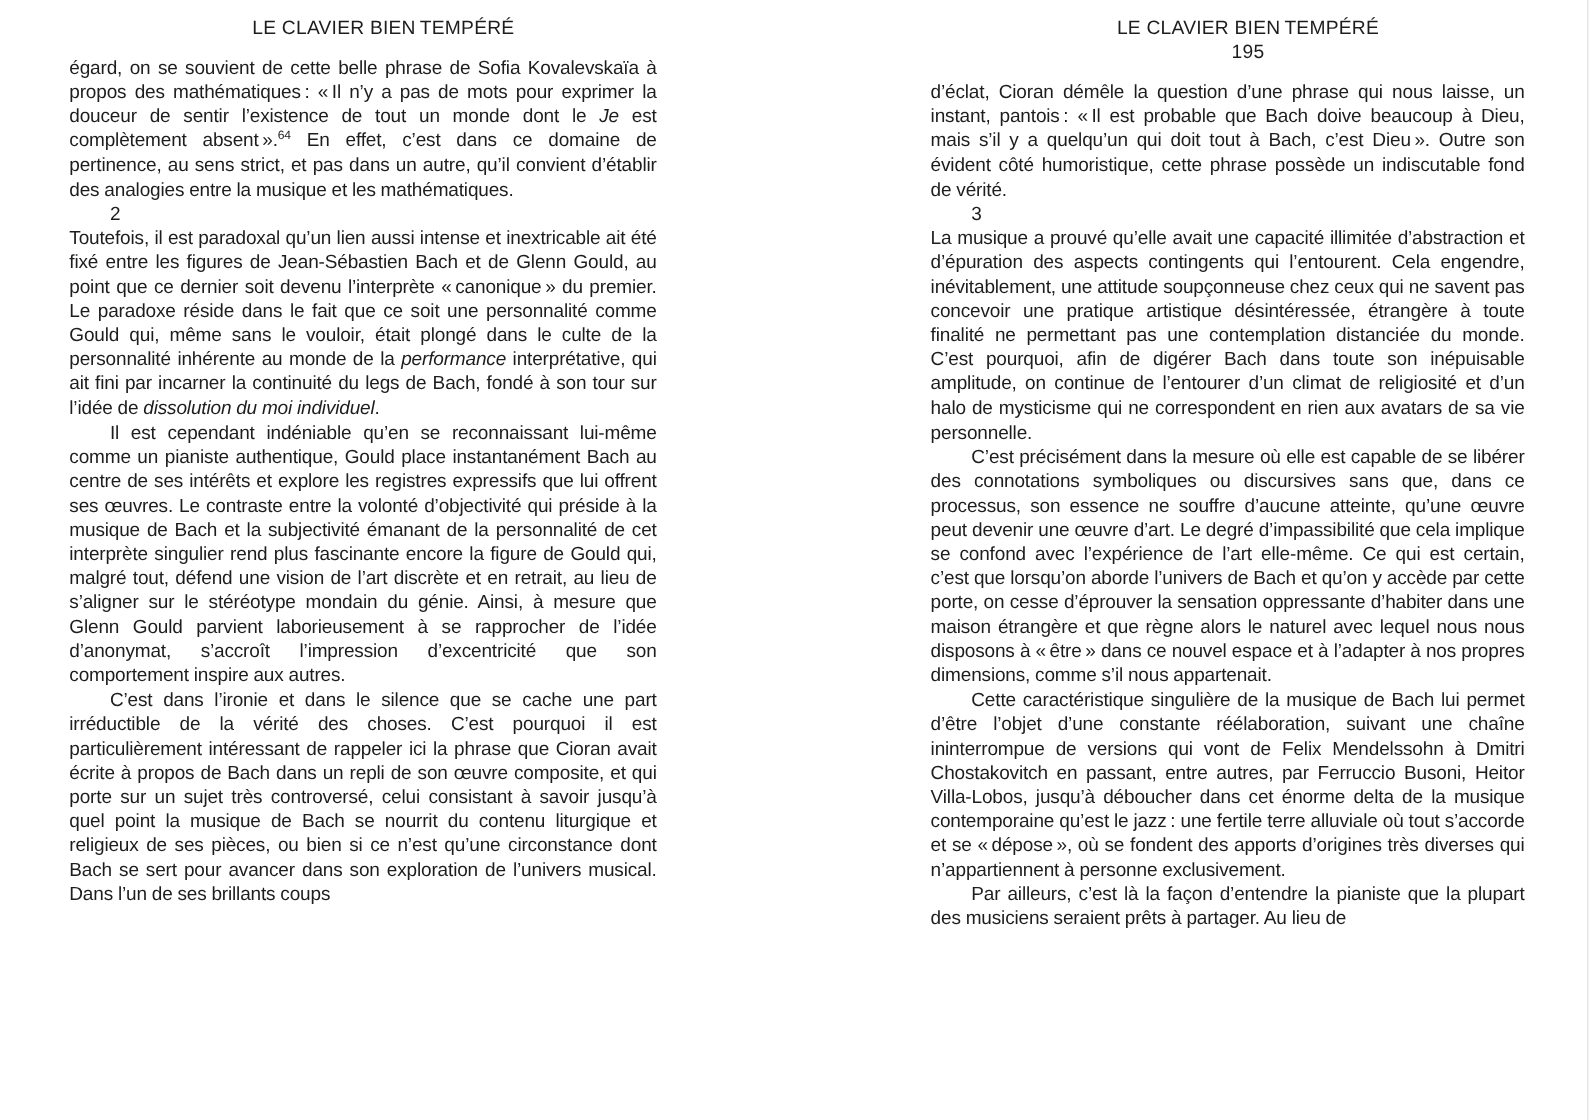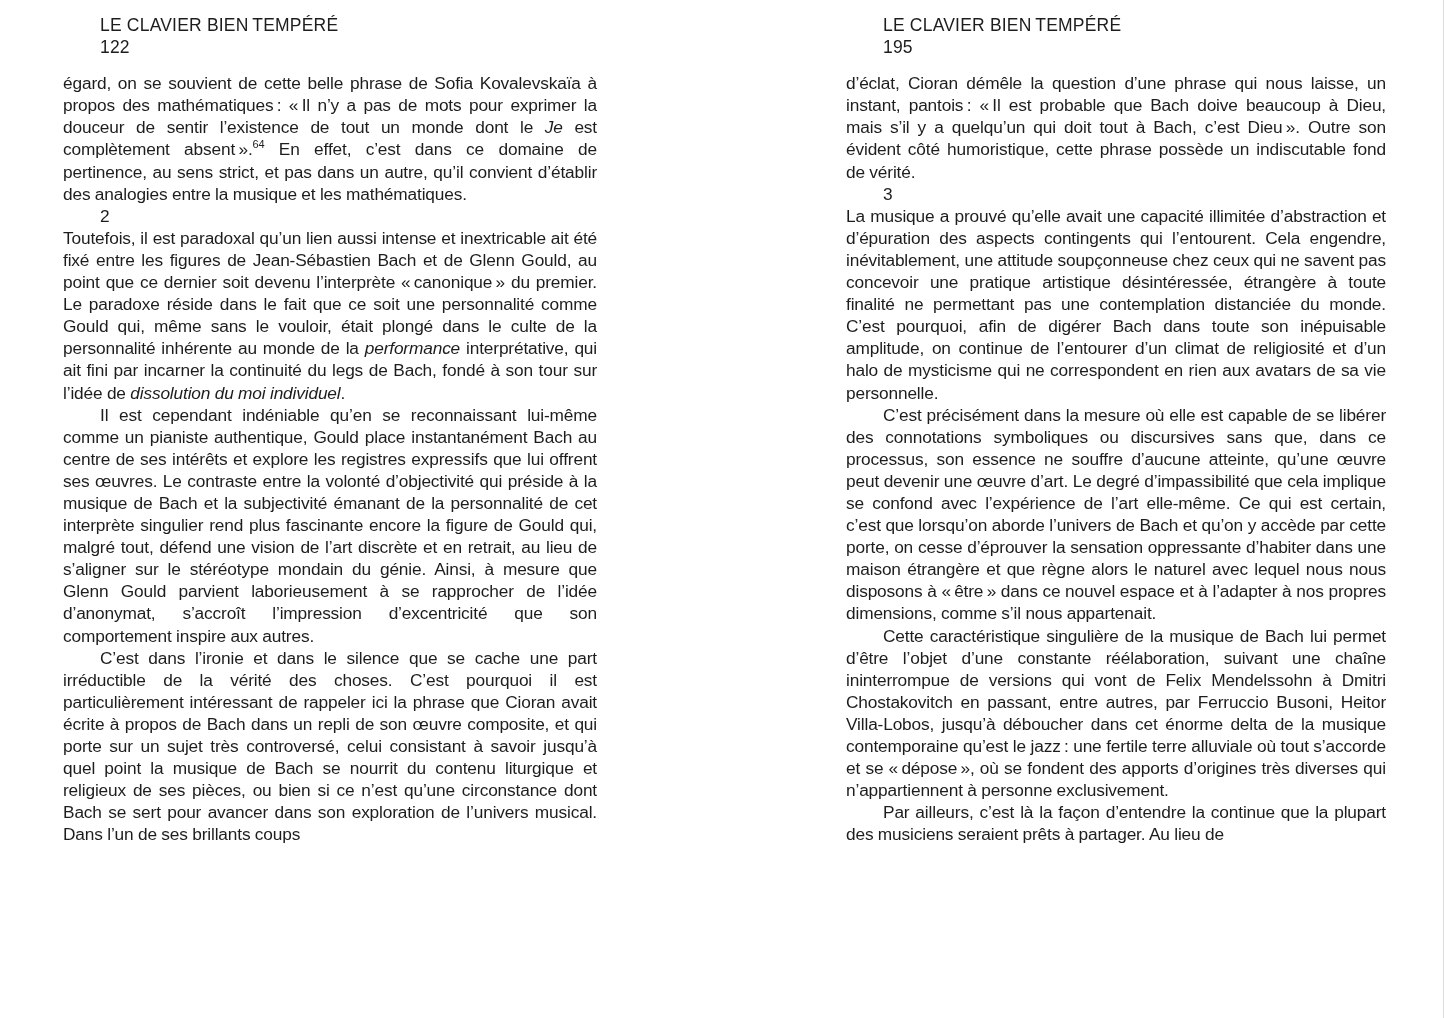--- a/index.html
+++ b/index.html
@@ -21,20 +21,21 @@
   }
   #page-left  { left: 63px;  width: 534px; }
   #page-right { left: 846px; width: 540px; }
 
   .head {
     padding-left: 37px;
     font-size: 17.5px;
     line-height: 22.1px;
     letter-spacing: 0.2px;
     white-space: nowrap;
+    text-align: center;
   }
   .para {
     margin: 0;
     font-size: 17.3px;
     line-height: 22.1px;
     text-align: justify;
     letter-spacing: -0.15px;
     word-spacing: -0.2px;
     hyphens: auto;
     -webkit-hyphens: auto;
@@ -61,34 +62,33 @@
     background: #dcdcdc;
   }
 </style>
 </head>
 <body style="--ink: #1d1d1d; --paper: #ffffff;">
 
 <div>
 
   <div class="page" id="page-left">
     <div class="head">LE CLAVIER BIEN TEMPÉRÉ</div>
-    <div class="head">122</div>
     <p class="para first">égard, on se souvient de cette belle phrase de Sofia Kovalevskaïa à propos des mathématiques : « Il n’y a pas de mots pour exprimer la douceur de sentir l’existence de tout un monde dont le <i>Je</i> est complètement absent ».<sup>64</sup> En effet, c’est dans ce domaine de pertinence, au sens strict, et pas dans un autre, qu’il convient d’établir des analogies entre la musique et les mathématiques.</p>
     <div class="section-num">2</div>
     <p class="para">Toutefois, il est paradoxal qu’un lien aussi intense et inextricable ait été fixé entre les figures de Jean-Sébastien Bach et de Glenn Gould, au point que ce dernier soit devenu l’interprète « canonique » du premier. Le paradoxe réside dans le fait que ce soit une personnalité comme Gould qui, même sans le vouloir, était plongé dans le culte de la personnalité inhérente au monde de la <i>performance</i> interprétative, qui ait fini par incarner la continuité du legs de Bach, fondé à son tour sur l’idée de <i>dissolution du moi individuel</i>.</p>
     <p class="para indent">Il est cependant indéniable qu’en se reconnaissant lui-même comme un pianiste authentique, Gould place instantanément Bach au centre de ses intérêts et explore les registres expressifs que lui offrent ses œuvres. Le contraste entre la volonté d’objectivité qui préside à la musique de Bach et la subjectivité émanant de la personnalité de cet interprète singulier rend plus fascinante encore la figure de Gould qui, malgré tout, défend une vision de l’art discrète et en retrait, au lieu de s’aligner sur le stéréotype mondain du génie. Ainsi, à mesure que Glenn Gould parvient laborieusement à se rapprocher de l’idée d’anonymat, s’accroît l’impression d’excentricité que son comportement inspire aux autres.</p>
     <p class="para indent">C’est dans l’ironie et dans le silence que se cache une part irréductible de la vérité des choses. C’est pourquoi il est particulièrement intéressant de rappeler ici la phrase que Cioran avait écrite à propos de Bach dans un repli de son œuvre composite, et qui porte sur un sujet très controversé, celui consistant à savoir jusqu’à quel point la musique de Bach se nourrit du contenu liturgique et religieux de ses pièces, ou bien si ce n’est qu’une circonstance dont Bach se sert pour avancer dans son exploration de l’univers musical. Dans l’un de ses brillants coups</p>
   </div>
 
   <div class="page" id="page-right">
     <div class="head">LE CLAVIER BIEN TEMPÉRÉ</div>
     <div class="head">195</div>
     <p class="para first">d’éclat, Cioran démêle la question d’une phrase qui nous laisse, un instant, pantois : « Il est probable que Bach doive beaucoup à Dieu, mais s’il y a quelqu’un qui doit tout à Bach, c’est Dieu ». Outre son évident côté humoristique, cette phrase possède un indiscutable fond de vérité.</p>
     <div class="section-num">3</div>
     <p class="para">La musique a prouvé qu’elle avait une capacité illimitée d’abstraction et d’épuration des aspects contingents qui l’entourent. Cela engendre, inévitablement, une attitude soupçonneuse chez ceux qui ne savent pas concevoir une pratique artistique désintéressée, étrangère à toute finalité ne permettant pas une contemplation distanciée du monde. C’est pourquoi, afin de digérer Bach dans toute son inépuisable amplitude, on continue de l’entourer d’un climat de religiosité et d’un halo de mysticisme qui ne correspondent en rien aux avatars de sa vie personnelle.</p>
     <p class="para indent">C’est précisément dans la mesure où elle est capable de se libérer des connotations symboliques ou discursives sans que, dans ce processus, son essence ne souffre d’aucune atteinte, qu’une œuvre peut devenir une œuvre d’art. Le degré d’impassibilité que cela implique se confond avec l’expérience de l’art elle-même. Ce qui est certain, c’est que lorsqu’on aborde l’univers de Bach et qu’on y accède par cette porte, on cesse d’éprouver la sensation oppressante d’habiter dans une maison étrangère et que règne alors le naturel avec lequel nous nous disposons à « être » dans ce nouvel espace et à l’adapter à nos propres dimensions, comme s’il nous appartenait.</p>
     <p class="para indent">Cette caractéristique singulière de la musique de Bach lui permet d’être l’objet d’une constante réélaboration, suivant une chaîne ininterrompue de versions qui vont de Felix Mendelssohn à Dmitri Chostakovitch en passant, entre autres, par Ferruccio Busoni, Heitor Villa-Lobos, jusqu’à déboucher dans cet énorme delta de la musique contemporaine qu’est le jazz : une fertile terre alluviale où tout s’accorde et se « dépose », où se fondent des apports d’origines très diverses qui n’appartiennent à personne exclusivement.</p>
-    <p class="para indent">Par ailleurs, c’est là la façon d’entendre la continue que la plupart des musiciens seraient prêts à partager. Au lieu de</p>
+    <p class="para indent">Par ailleurs, c’est là la façon d’entendre la pianiste que la plupart des musiciens seraient prêts à partager. Au lieu de</p>
   </div>
 
   <div class="scan-edge"></div>
 
 </div>
 
 </body></html>

